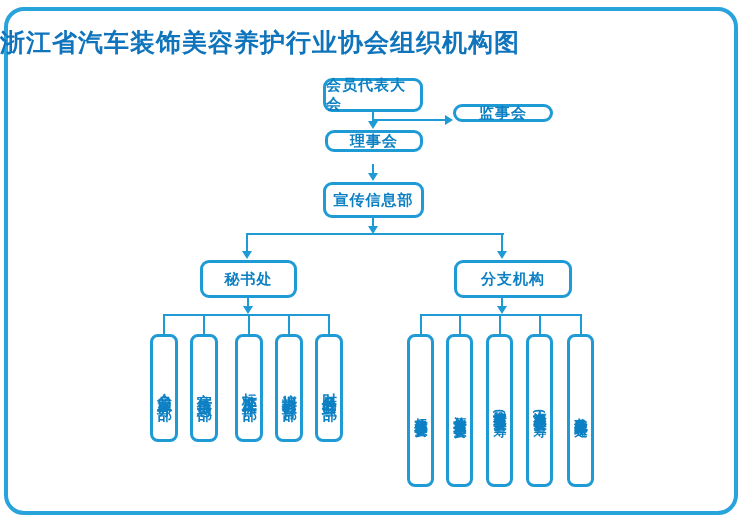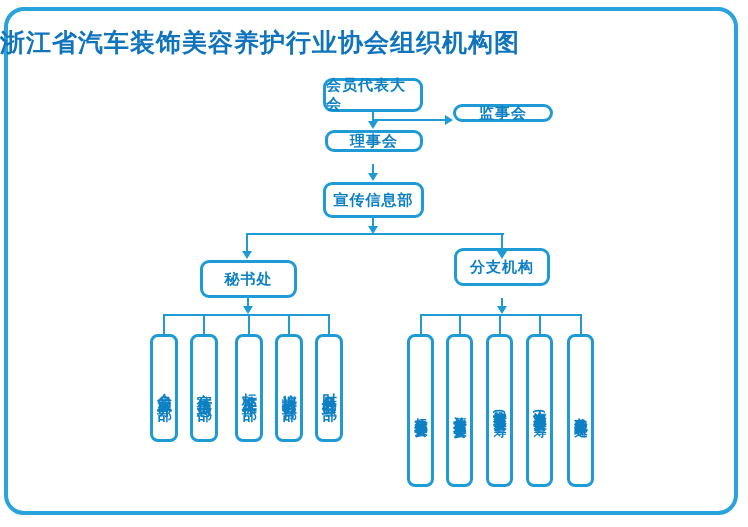--- a/index.html
+++ b/index.html
@@ -49,21 +49,21 @@
 
   <div class="frame"></div>
 
   <div class="title">浙江省汽车装饰美容养护行业协会组织机构图</div>
 
   <div class="box hbox" style="left:323px;top:78px;width:100px;height:34px;">会员代表大会</div>
   <div class="box hbox" style="left:453px;top:104px;width:100px;height:18px;">监事会</div>
   <div class="box hbox" style="left:325px;top:130px;width:98px;height:22px;">理事会</div>
   <div class="box hbox" style="left:323px;top:182px;width:101px;height:36px;">宣传信息部</div>
   <div class="box hbox" style="left:200px;top:260px;width:97px;height:38px;">秘书处</div>
-  <div class="box hbox" style="left:454px;top:248px;width:96px;height:38px;">分支机构</div>
+  <div class="box hbox" style="left:454px;top:260px;width:118px;height:38px;">分支机构</div>
 
   <div class="ln" style="left:372px;top:112px;width:2px;height:10px;"></div>
   <div class="tri-d" style="left:368px;top:121px;"></div>
   <div class="ln" style="left:373px;top:119px;width:72px;height:2px;"></div>
   <div class="tri-r" style="left:445px;top:115px;"></div>
 
   <div class="ln" style="left:372px;top:164px;width:2px;height:10px;"></div>
   <div class="tri-d" style="left:368px;top:173px;"></div>
 
   <div class="ln" style="left:372px;top:218px;width:2px;height:9px;"></div>

